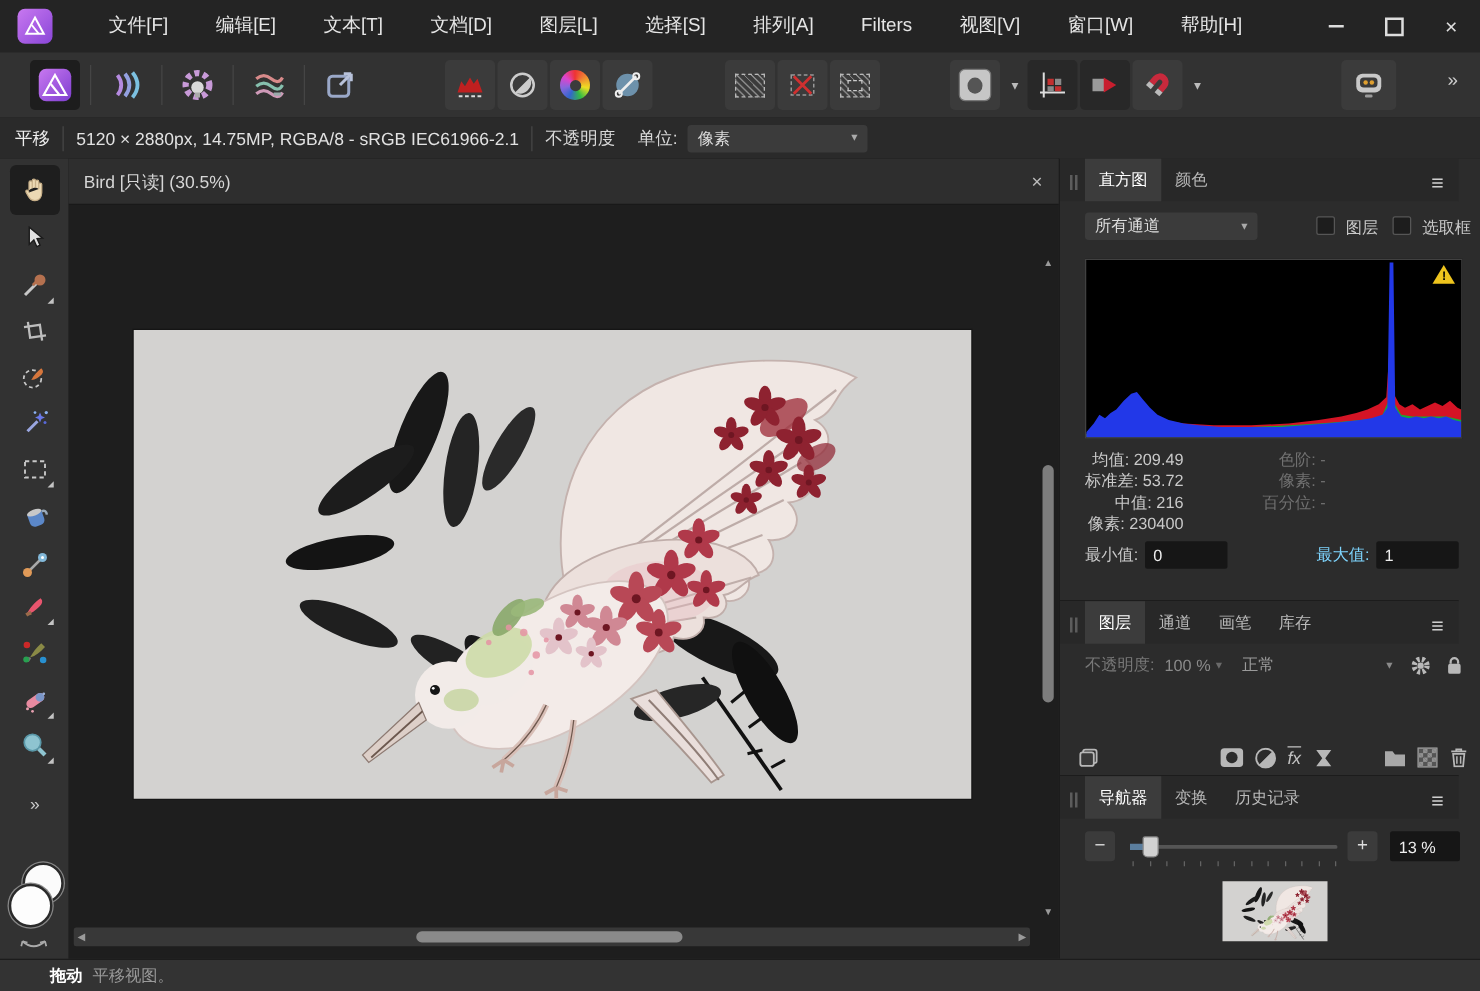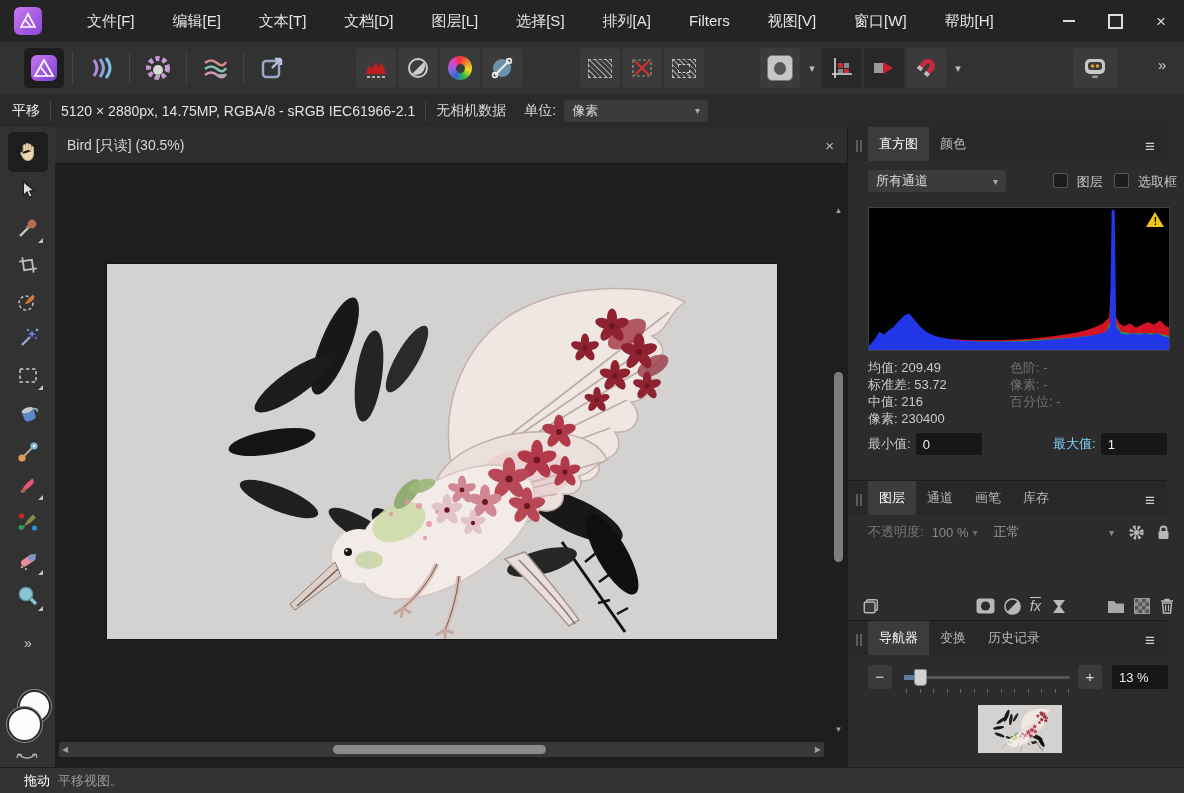--- a/index.html
+++ b/index.html
@@ -54,21 +54,21 @@
   
   #rightpanels{position:absolute;right:0;top:0;width:336px;height:641px;background:#2c2c2c;border-left:1px solid #1c1c1c;}
   .panel{position:absolute;left:0;width:319px;box-sizing:border-box;border-bottom:1px solid #1c1c1c;}
   .phead{position:relative;height:34px;background:#282828;display:flex;align-items:flex-end;}
   .grip{width:8px;margin:0 4px 9px 8px;display:flex;gap:2px;}
   .grip i{width:2px;height:12px;background:#5c5c5c;}
   .ptab{padding:8px 11px;font-size:13px;color:#b9b9b9;}
   .ptab.active{background:#3c3c3c;color:#fff;}
   .phamburger{margin-left:auto;margin-right:12px;margin-bottom:6px;color:#cfcfcf;font-size:17px;line-height:1;}
   .cb{width:13px;height:13px;background:#1d1d1d;border:1px solid #565656;border-radius:2px;display:inline-block;vertical-align:-2px;}
-  .statline{font-size:13px;color:#c9c9c9;line-height:17px;white-space:nowrap;}
+  .statline{font-size:13px;color:#c9c9c9;line-height:17px;white-space:nowrap;text-align:right;}
   .dim{color:#707070;}
   .numbox{height:22px;background:#161616;border-radius:2px;color:#eee;font-size:13px;display:flex;align-items:center;padding:0 7px;box-sizing:border-box;}
   .checker{background-color:#cdcdcd;background-image:linear-gradient(45deg,#929292 25%,transparent 25%,transparent 75%,#929292 75%),linear-gradient(45deg,#929292 25%,transparent 25%,transparent 75%,#929292 75%);background-position:0 0,5px 5px;background-size:10px 10px;}
   .licon{color:#b8b8b8;display:flex;align-items:center;justify-content:center;}
   
   .navtick{position:absolute;width:1px;height:4px;background:#636363;top:0;}
   
   #statusbar{position:absolute;left:0;bottom:0;width:1184px;height:25px;background:#333;border-top:1px solid #1c1c1c;display:flex;align-items:center;font-size:13px;}
 </style>
 </head>
@@ -360,21 +360,21 @@
   </div>
 
   <div class="abs" style="left:1158px;top:14px;color:#ccc;font-size:15px;"><span>»</span></div>
 </div>
 
 <div id="contextbar">
   <span style="margin-left:12px;color:#eee;">平移</span>
   <span class="csep"></span>
   <span style="color:#e2e2e2;">5120 × 2880px, 14.75MP, RGBA/8 - sRGB IEC61966-2.1</span>
   <span class="csep"></span>
-  <span style="color:#d8d8d8;">无相机数据</span>
+  <span style="color:#d8d8d8;">不透明度</span>
   <span style="margin-left:18px;color:#d8d8d8;">单位:</span>
   <div class="selectbox" style="width:128px;margin-left:8px;">
     <span>像素</span>
     <span class="chv">▾</span>
   </div>
 </div>
 
 <div id="main">
 
   <div id="toolstrip">
@@ -681,15 +681,15 @@
       <div class="abs" style="left:130px;top:84px;width:84px;height:48px;background:#d3d2d0;">
         <svg width="84" height="48" viewBox="0 0 670 375">
             <use href="#bird"></use>
           </svg>
       </div>
     </div>
   </div>
 </div>
 
 <div id="statusbar">
-  <span style="margin-left:24px;font-weight:normal;color:#fff;">拖动</span>
+  <span style="margin-left:40px;font-weight:bold;color:#fff;">拖动</span>
   <span style="margin-left:8px;color:#9a9a9a;">平移视图。</span>
 </div>
 
 </body></html>

